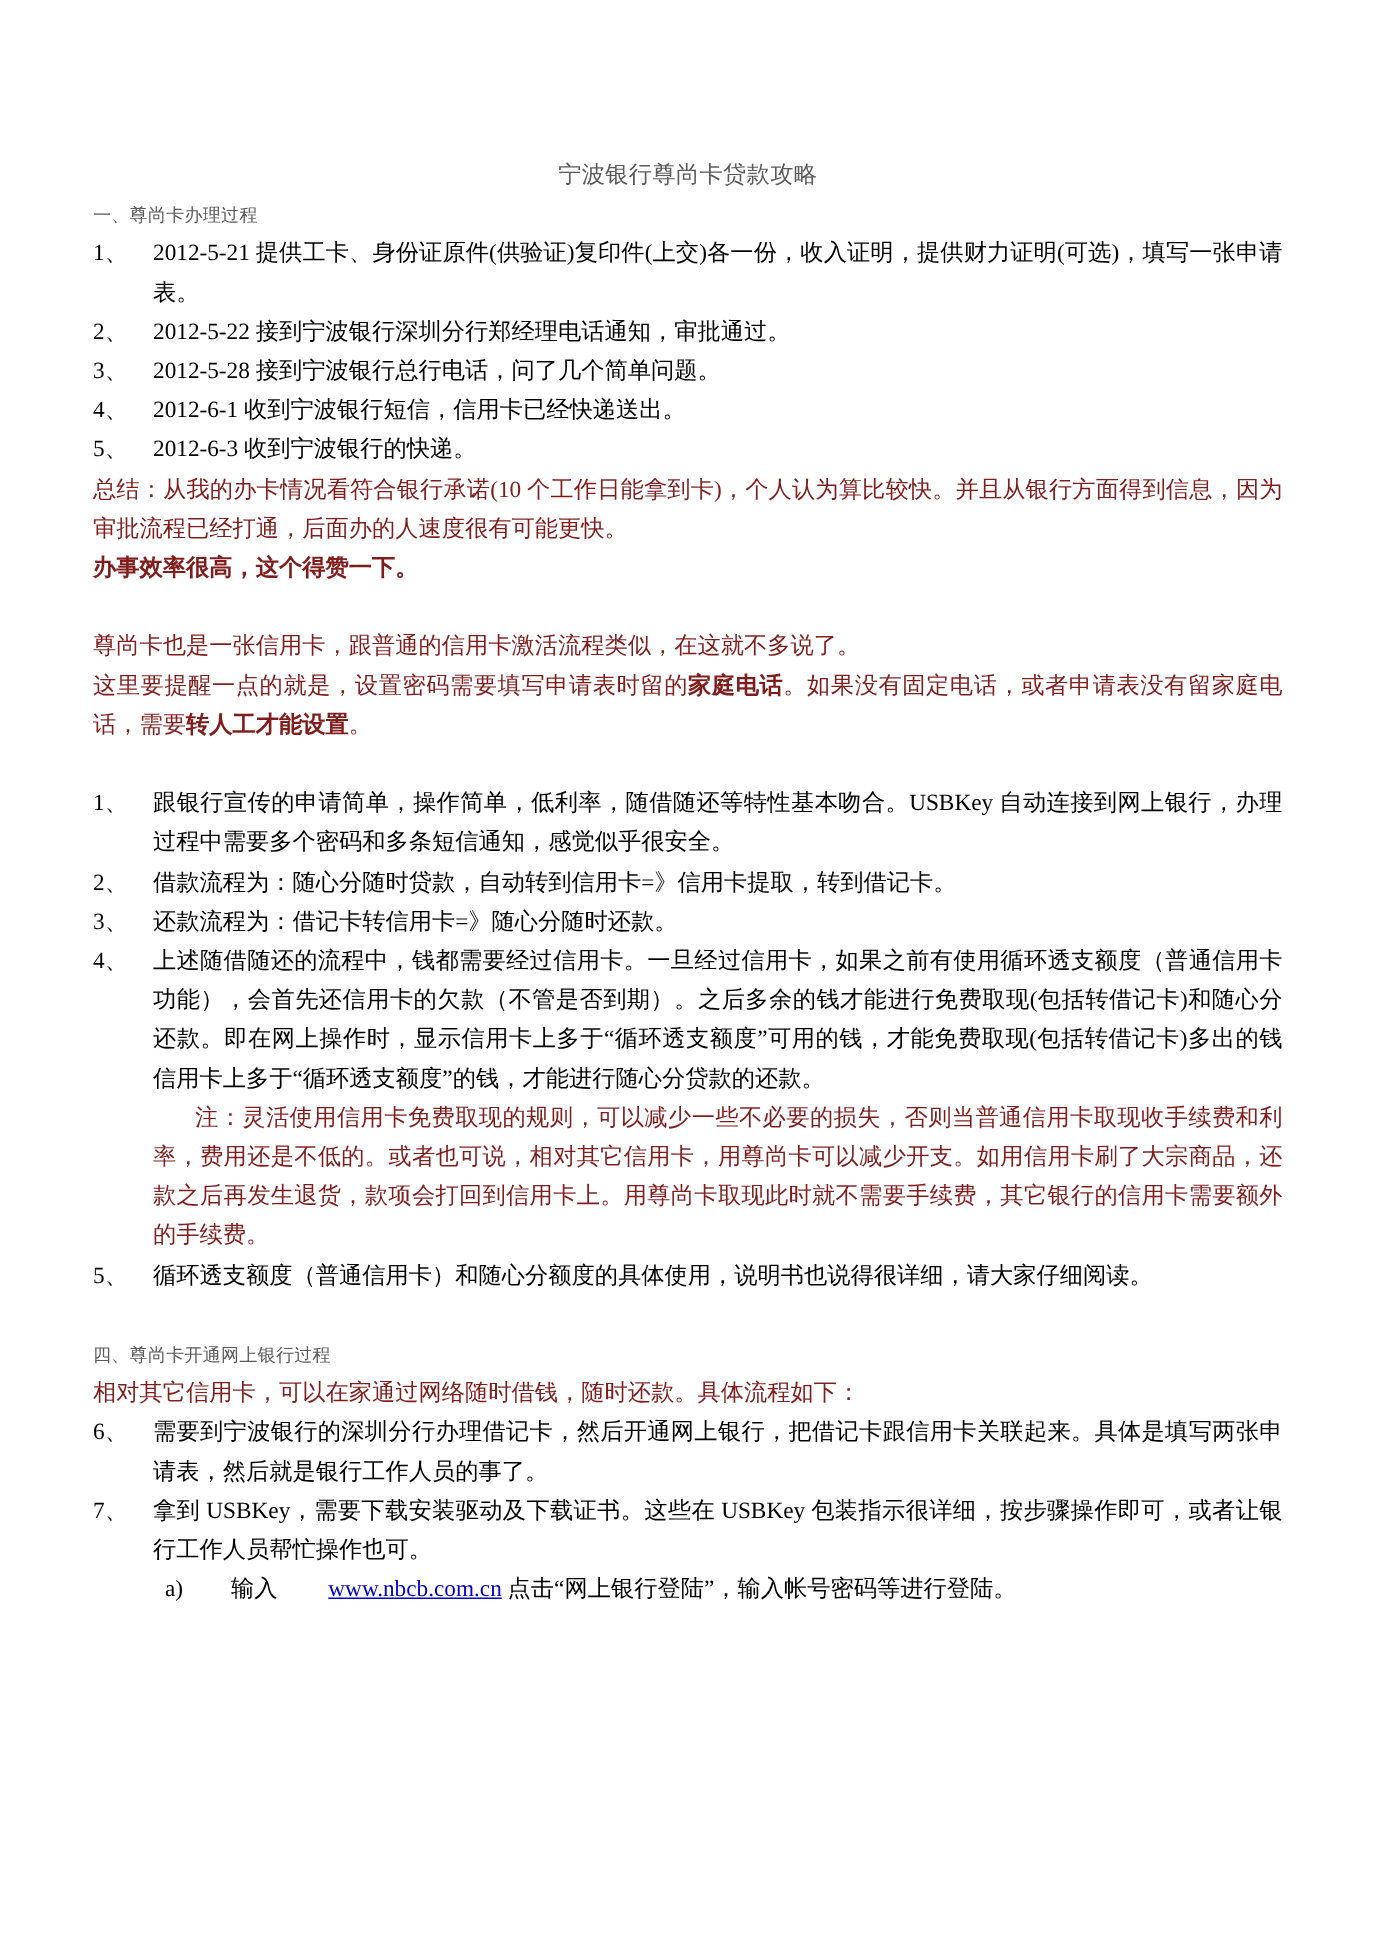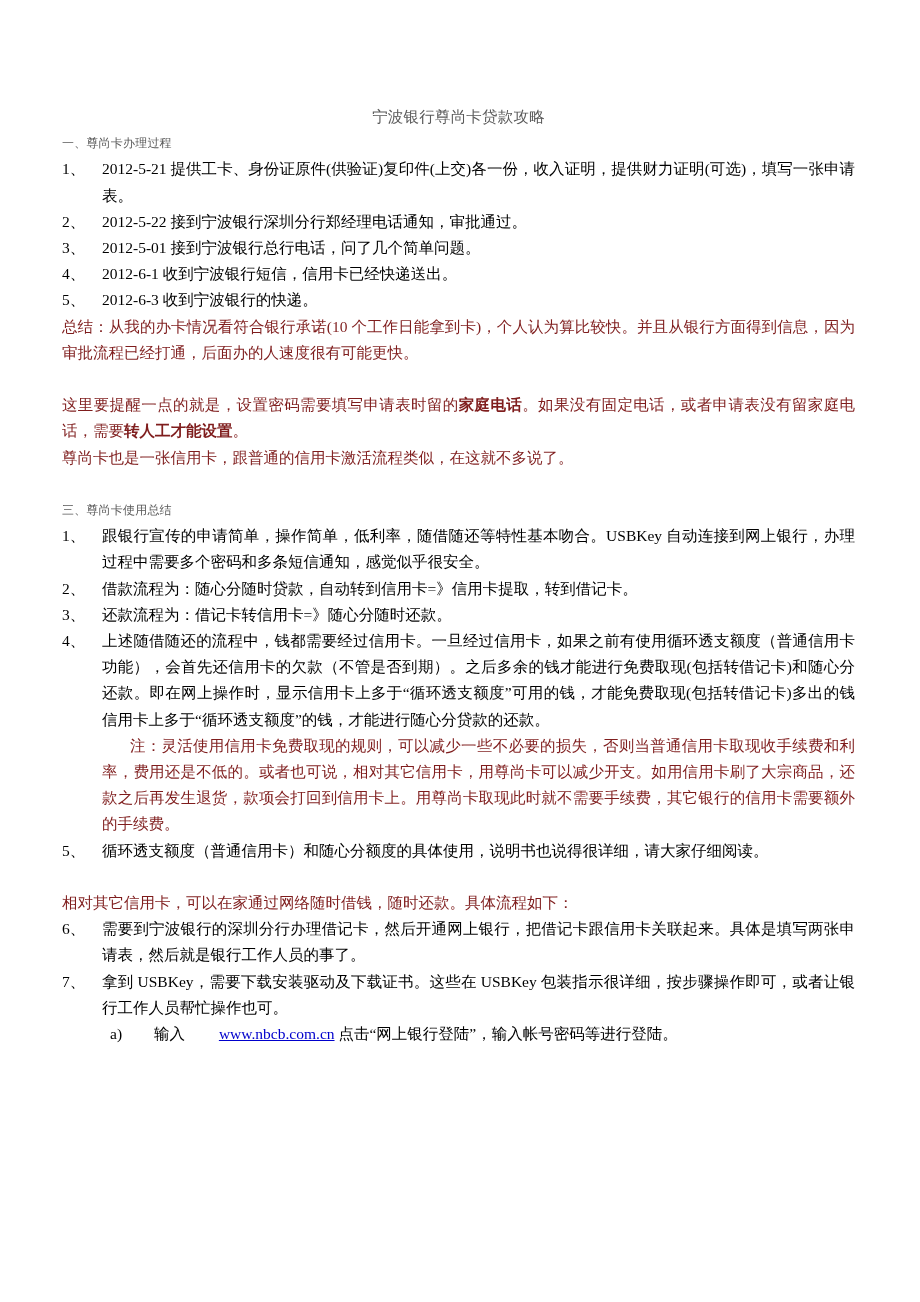--- a/index.html
+++ b/index.html
@@ -105,41 +105,41 @@
     <div class="list-item">
       <span class="list-marker">1、</span>
       <span class="list-body">2012-5-21 提供工卡、身份证原件(供验证)复印件(上交)各一份，收入证明，提供财力证明(可选)，填写一张申请表。</span>
     </div>
     <div class="list-item">
       <span class="list-marker">2、</span>
       <span class="list-body">2012-5-22 接到宁波银行深圳分行郑经理电话通知，审批通过。</span>
     </div>
     <div class="list-item">
       <span class="list-marker">3、</span>
-      <span class="list-body">2012-5-01 接到宁波银行总行电话，问了几个简单问题。</span>
+      <span class="list-body">2012-5-28 接到宁波银行总行电话，问了几个简单问题。</span>
     </div>
     <div class="list-item">
       <span class="list-marker">4、</span>
       <span class="list-body">2012-6-1 收到宁波银行短信，信用卡已经快递送出。</span>
     </div>
     <div class="list-item">
       <span class="list-marker">5、</span>
       <span class="list-body">2012-6-3 收到宁波银行的快递。</span>
     </div>
 
     <p class="para">总结：从我的办卡情况看符合银行承诺(10 个工作日能拿到卡)，个人认为算比较快。并且从银行方面得到信息，因为审批流程已经打通，后面办的人速度很有可能更快。</p>
+    <p class="para bold">办事效率很高，这个得赞一下。</p>
 
     <div class="spacer-line"></div>
 
+    <p class="para">尊尚卡也是一张信用卡，跟普通的信用卡激活流程类似，在这就不多说了。</p>
     <p class="para"><span>这里要提醒一点的就是，设置密码需要填写申请表时留的</span><b>家庭电话</b><span>。如果没有固定电话，或者申请表没有留家庭电话，需要</span><b>转人工才能设置</b><span>。</span></p>
-    <p class="para">尊尚卡也是一张信用卡，跟普通的信用卡激活流程类似，在这就不多说了。</p>
 
     <div class="spacer-line"></div>
 
-    <p class="section-heading">三、尊尚卡使用总结</p>
 
     <div class="list-item">
       <span class="list-marker">1、</span>
       <span class="list-body">跟银行宣传的申请简单，操作简单，低利率，随借随还等特性基本吻合。USBKey 自动连接到网上银行，办理过程中需要多个密码和多条短信通知，感觉似乎很安全。</span>
     </div>
     <div class="list-item">
       <span class="list-marker">2、</span>
       <span class="list-body">借款流程为：随心分随时贷款，自动转到信用卡=》信用卡提取，转到借记卡。</span>
     </div>
     <div class="list-item">
@@ -150,20 +150,21 @@
       <span class="list-marker">4、</span>
       <span class="list-body"><span>上述随借随还的流程中，钱都需要经过信用卡。一旦经过信用卡，如果之前有使用循环透支额度（普通信用卡功能），会首先还信用卡的欠款（不管是否到期）。之后多余的钱才能进行免费取现(包括转借记卡)和随心分还款。即在网上操作时，显示信用卡上多于“循环透支额度”可用的钱，才能免费取现(包括转借记卡)多出的钱 信用卡上多于“循环透支额度”的钱，才能进行随心分贷款的还款。</span><span class="para indent-note" style="display:block;">注：灵活使用信用卡免费取现的规则，可以减少一些不必要的损失，否则当普通信用卡取现收手续费和利率，费用还是不低的。或者也可说，相对其它信用卡，用尊尚卡可以减少开支。如用信用卡刷了大宗商品，还款之后再发生退货，款项会打回到信用卡上。用尊尚卡取现此时就不需要手续费，其它银行的信用卡需要额外的手续费。</span></span>
     </div>
     <div class="list-item">
       <span class="list-marker">5、</span>
       <span class="list-body">循环透支额度（普通信用卡）和随心分额度的具体使用，说明书也说得很详细，请大家仔细阅读。</span>
     </div>
 
     <div class="spacer-line"></div>
 
+    <p class="section-heading">四、尊尚卡开通网上银行过程</p>
     <p class="para">相对其它信用卡，可以在家通过网络随时借钱，随时还款。具体流程如下：</p>
 
     <div class="list-item">
       <span class="list-marker">6、</span>
       <span class="list-body">需要到宁波银行的深圳分行办理借记卡，然后开通网上银行，把借记卡跟信用卡关联起来。具体是填写两张申请表，然后就是银行工作人员的事了。</span>
     </div>
     <div class="list-item">
       <span class="list-marker">7、</span>
       <span class="list-body">拿到 USBKey，需要下载安装驱动及下载证书。这些在 USBKey 包装指示很详细，按步骤操作即可，或者让银行工作人员帮忙操作也可。</span>
     </div>

